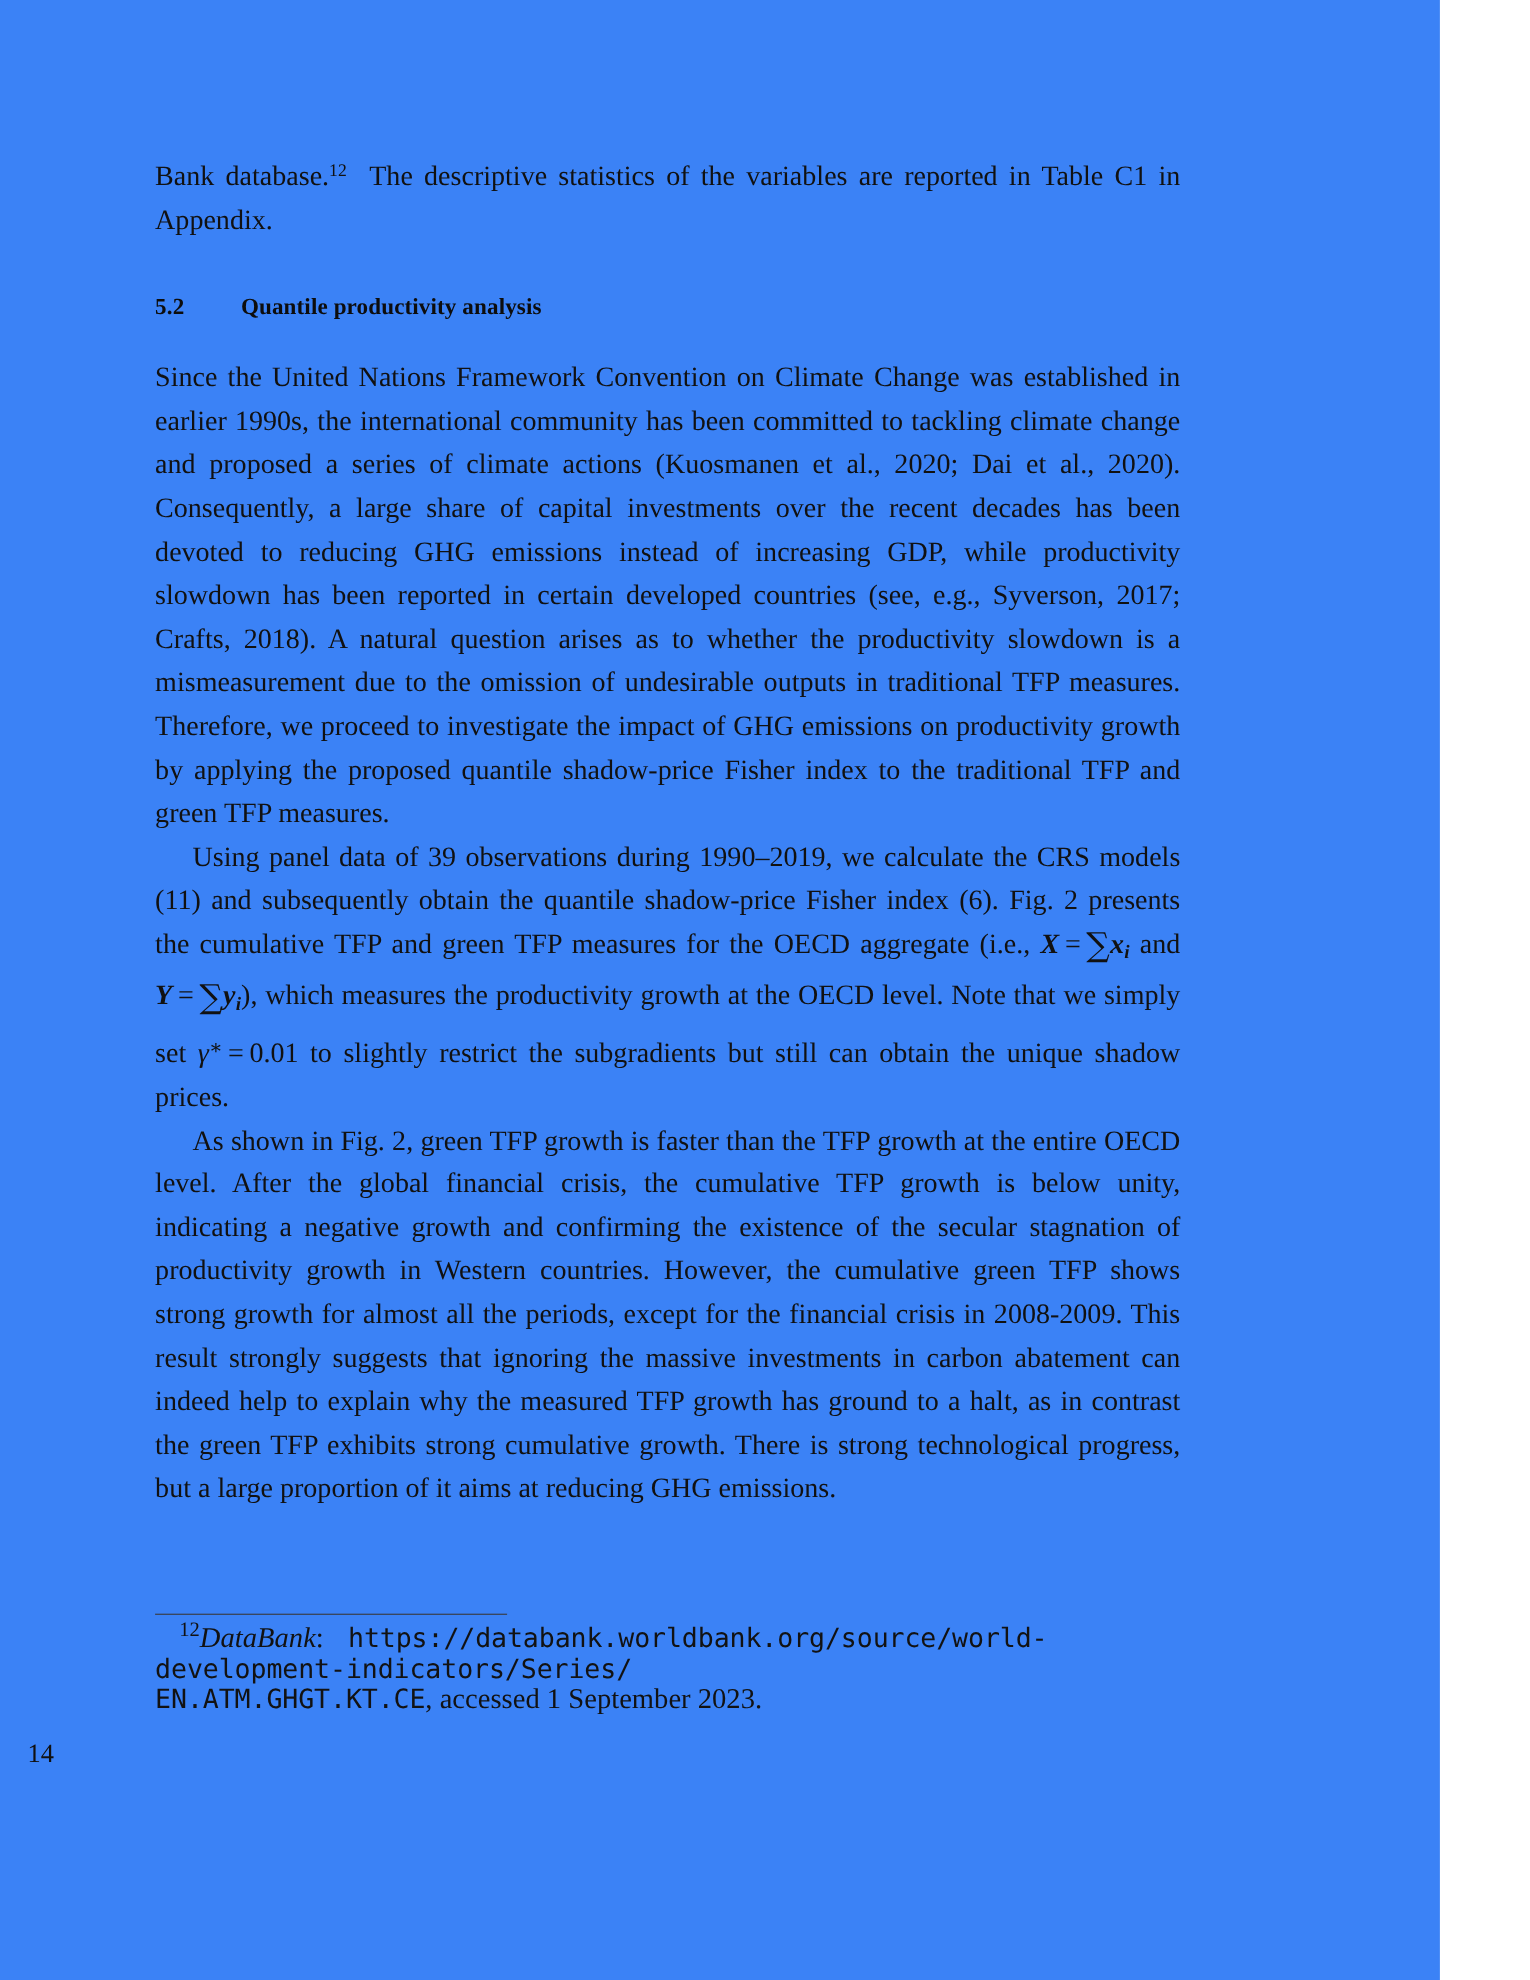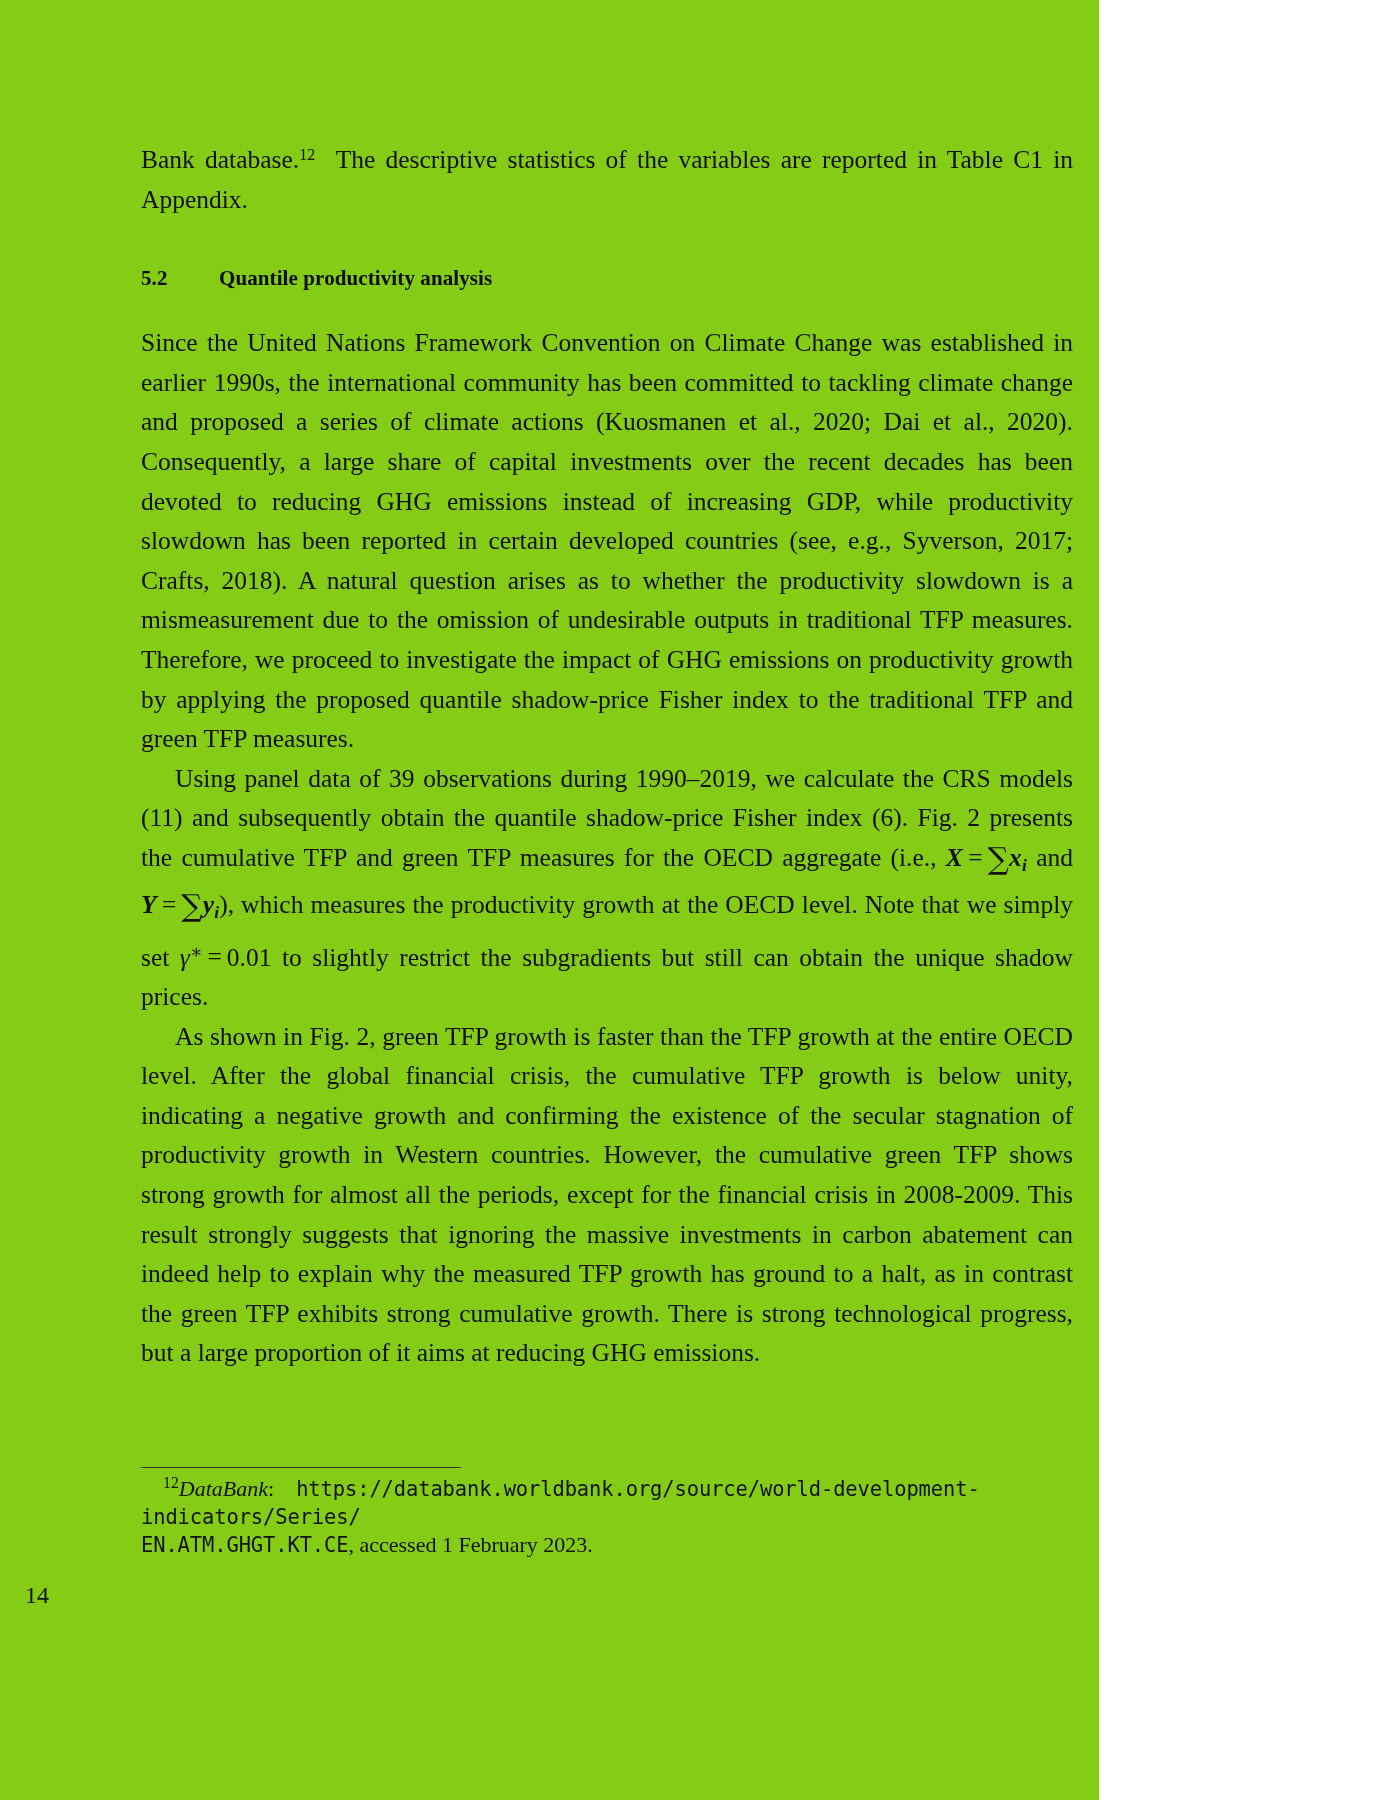--- a/index.html
+++ b/index.html
@@ -2,23 +2,23 @@
 <html><head>
 <meta charset="utf-8">
 <style>
   html, body {
     margin: 0;
     padding: 0;
     background: #ffffff;
   }
   .page {
     position: relative;
-    width: 1099px;
+    width: 1309px;
     height: 1800px;
-    background: #84cc16;
+    background: #3b82f6;
     font-family: "Liberation Serif", "DejaVu Serif", serif;
     color: #111111;
     overflow: hidden;
   }
   .content {
     position: absolute;
     left: 141px;
     top: 140px;
     width: 932px;
   }
@@ -96,21 +96,21 @@
     width: 932px;
   }
   .footnote-rule {
     width: 320px;
     height: 0;
     border-top: 1.6px solid #3a3a3a;
     margin: 0 0 7px 0;
   }
   .footnote {
     margin: 0;
-    font-size: 22px;
+    font-size: 26px;
     line-height: 28px;
     text-align: left;
     color: #121212;
   }
   .footnote .fnnum {
     font-size: 0.72em;
     vertical-align: 0.5em;
     line-height: 0;
   }
   .mono {
@@ -153,18 +153,18 @@
     <p class="body-par first-par">Since the United Nations Framework Convention on Climate Change was established in earlier 1990s, the international community has been committed to tackling climate change and proposed a series of climate actions (Kuosmanen et al., 2020; Dai et al., 2020). Consequently, a large share of capital investments over the recent decades has been devoted to reducing GHG emissions instead of increasing GDP, while productivity slowdown has been reported in certain developed countries (see, e.g., Syverson, 2017; Crafts, 2018). A natural question arises as to whether the productivity slowdown is a mismeasurement due to the omission of undesirable outputs in traditional TFP measures. Therefore, we proceed to investigate the impact of GHG emissions on productivity growth by applying the proposed quantile shadow-price Fisher index to the traditional TFP and green TFP measures.</p>
 
     <p class="body-par indent-par"><span>Using panel data of 39 observations during 1990–2019, we calculate the CRS models (11) and subsequently obtain the quantile shadow-price Fisher index (6). Fig. 2 presents the cumulative TFP and green TFP measures for the OECD aggregate (i.e., </span><span class="mathvar">X</span><span class="eqsp">=</span><span class="sumsym">∑</span><span class="mathvar">x</span><span class="sub">i</span><span> and </span><span class="mathvar">Y</span><span class="eqsp">=</span><span class="sumsym">∑</span><span class="mathvar">y</span><span class="sub">i</span><span>), which measures the productivity growth at the OECD level. Note that we simply set </span><span class="mathit">γ</span><span class="sup-star">∗</span><span class="eqsp">=</span><span>0.01</span><span> to slightly restrict the subgradients but still can obtain the unique shadow prices.</span></p>
 
     <p class="body-par indent-par">As shown in Fig. 2, green TFP growth is faster than the TFP growth at the entire OECD level. After the global financial crisis, the cumulative TFP growth is below unity, indicating a negative growth and confirming the existence of the secular stagnation of productivity growth in Western countries. However, the cumulative green TFP shows strong growth for almost all the periods, except for the financial crisis in 2008-2009. This result strongly suggests that ignoring the massive investments in carbon abatement can indeed help to explain why the measured TFP growth has ground to a halt, as in contrast the green TFP exhibits strong cumulative growth. There is strong technological progress, but a large proportion of it aims at reducing GHG emissions.</p>
 
   </div>
 
   <div class="footnote-area">
     <div class="footnote-rule"></div>
-    <p class="footnote"><span class="fn-indent"></span><span class="fnnum">12</span><span class="fn-italic">DataBank</span><span>:</span><span class="fn-gap"></span><span class="mono">https://databank.worldbank.org/source/world-development-indicators/Series/</span><br><span class="mono">EN.ATM.GHGT.KT.CE</span><span>, accessed 1 February 2023.</span></p>
+    <p class="footnote"><span class="fn-indent"></span><span class="fnnum">12</span><span class="fn-italic">DataBank</span><span>:</span><span class="fn-gap"></span><span class="mono">https://databank.worldbank.org/source/world-development-indicators/Series/</span><br><span class="mono">EN.ATM.GHGT.KT.CE</span><span>, accessed 1 September 2023.</span></p>
   </div>
 
   <div class="page-number">14</div>
 
 </div>
 
 </body></html>

